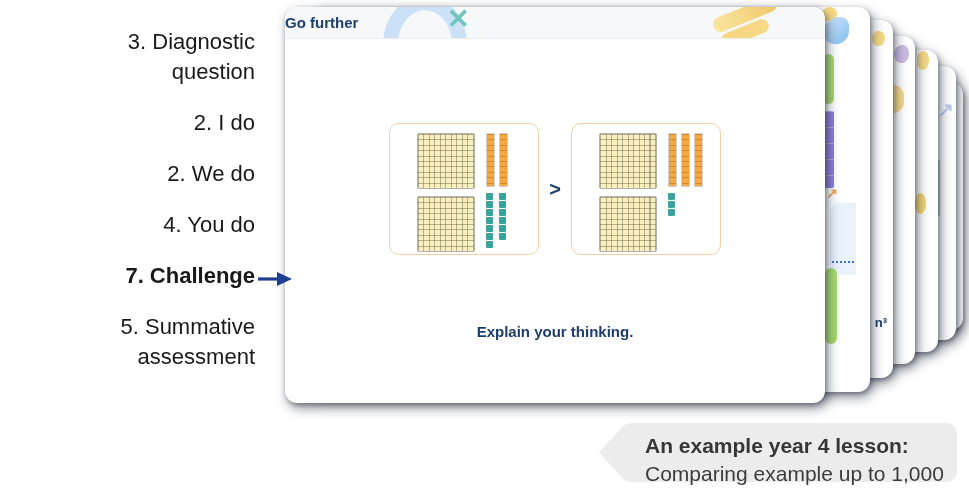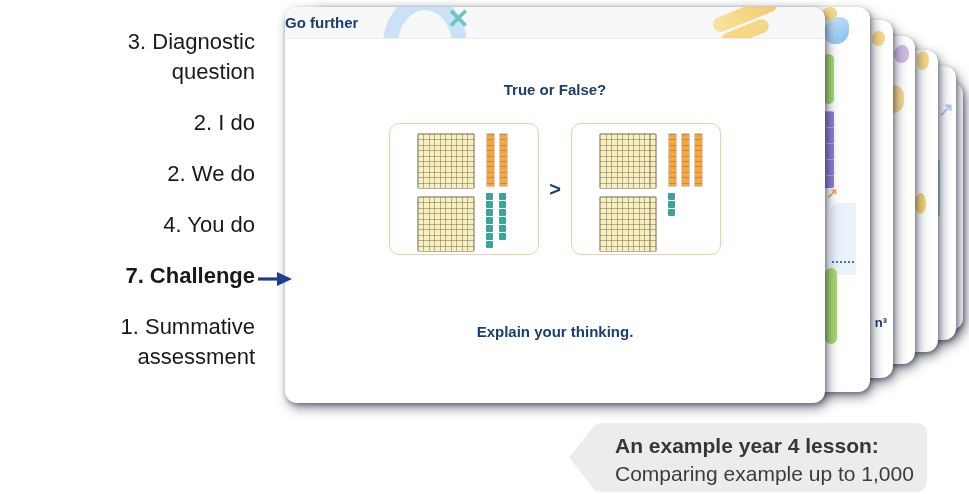--- a/index.html
+++ b/index.html
@@ -88,40 +88,40 @@
   .tens-ones{display:flex;flex-direction:column;gap:6px;}
   .rods{display:flex;gap:4px;}
   .rod{width:9px;height:54px;background:#f4a742;border:1px solid #cfcfcf;border-radius:1px;
     box-sizing:border-box;
     background-image:repeating-linear-gradient(180deg,rgba(190,120,30,.65) 0 1px,transparent 1px 5.4px);}
   .ones{display:flex;gap:6px;align-items:flex-start;}
   .ones-col{display:flex;flex-direction:column;gap:1px;}
   .one{width:7px;height:7px;background:#3ba39b;border-radius:1px;}
 
   
-  .tooltip{position:absolute;left:569px;top:423px;width:358px;height:69px;z-index:12;}
+  .tooltip{position:absolute;left:599px;top:423px;width:358px;height:59px;z-index:12;}
   .tooltip-pointer{position:absolute;left:0;top:0;width:27px;height:100%;background:#ececec;
     clip-path:polygon(100% 0,0 50%,100% 100%);}
   .tooltip-body{position:absolute;left:26px;right:0;top:0;bottom:0;background:#ececec;
     border-radius:6px 10px 10px 6px;}
   .tooltip-text{position:absolute;left:46px;top:9px;font-size:21px;line-height:28px;color:#3c3c3c;}
   .tooltip-title{font-weight:bold;color:#363636;}
 </style>
 </head>
 <body>
 
 <div class="stage">
 
   <div class="steps">
     <div class="step">3. Diagnostic question</div>
     <div class="step">2. I do</div>
     <div class="step">2. We do</div>
     <div class="step">4. You do</div>
     <div class="step step--active">7. Challenge</div>
-    <div class="step">1. Summative assessment</div>
+    <div class="step">5. Summative assessment</div>
   </div>
 
   <svg class="challenge-arrow" viewBox="0 0 34 16">
     <line x1="0" y1="8" x2="21" y2="8" stroke="#1e3e8f" stroke-width="3.2"></line>
     <polygon points="19,1 34,8 19,15" fill="#1e3e8f"></polygon>
   </svg>
 
   <div class="card card-b6"></div>
 
   <div class="card card-b5">
@@ -158,21 +158,20 @@
 
   <div class="card slide">
     <div class="slide-header">
       <div class="ring-doodle"></div>
       <div class="cross-doodle">✕</div>
       <div class="capsule1"></div>
       <div class="capsule2"></div>
       <div class="slide-title">Go further</div>
     </div>
     <div class="slide-body">
-      <div class="question-text">True or False?</div>
       <div class="compare-row">
         <div class="pv-box">
             <div class="hundreds">
               <div class="hundred"></div>
               <div class="hundred"></div>
             </div>
             <div class="tens-ones">
               <div class="rods">
                 <div class="rod"></div>
                 <div class="rod"></div>

